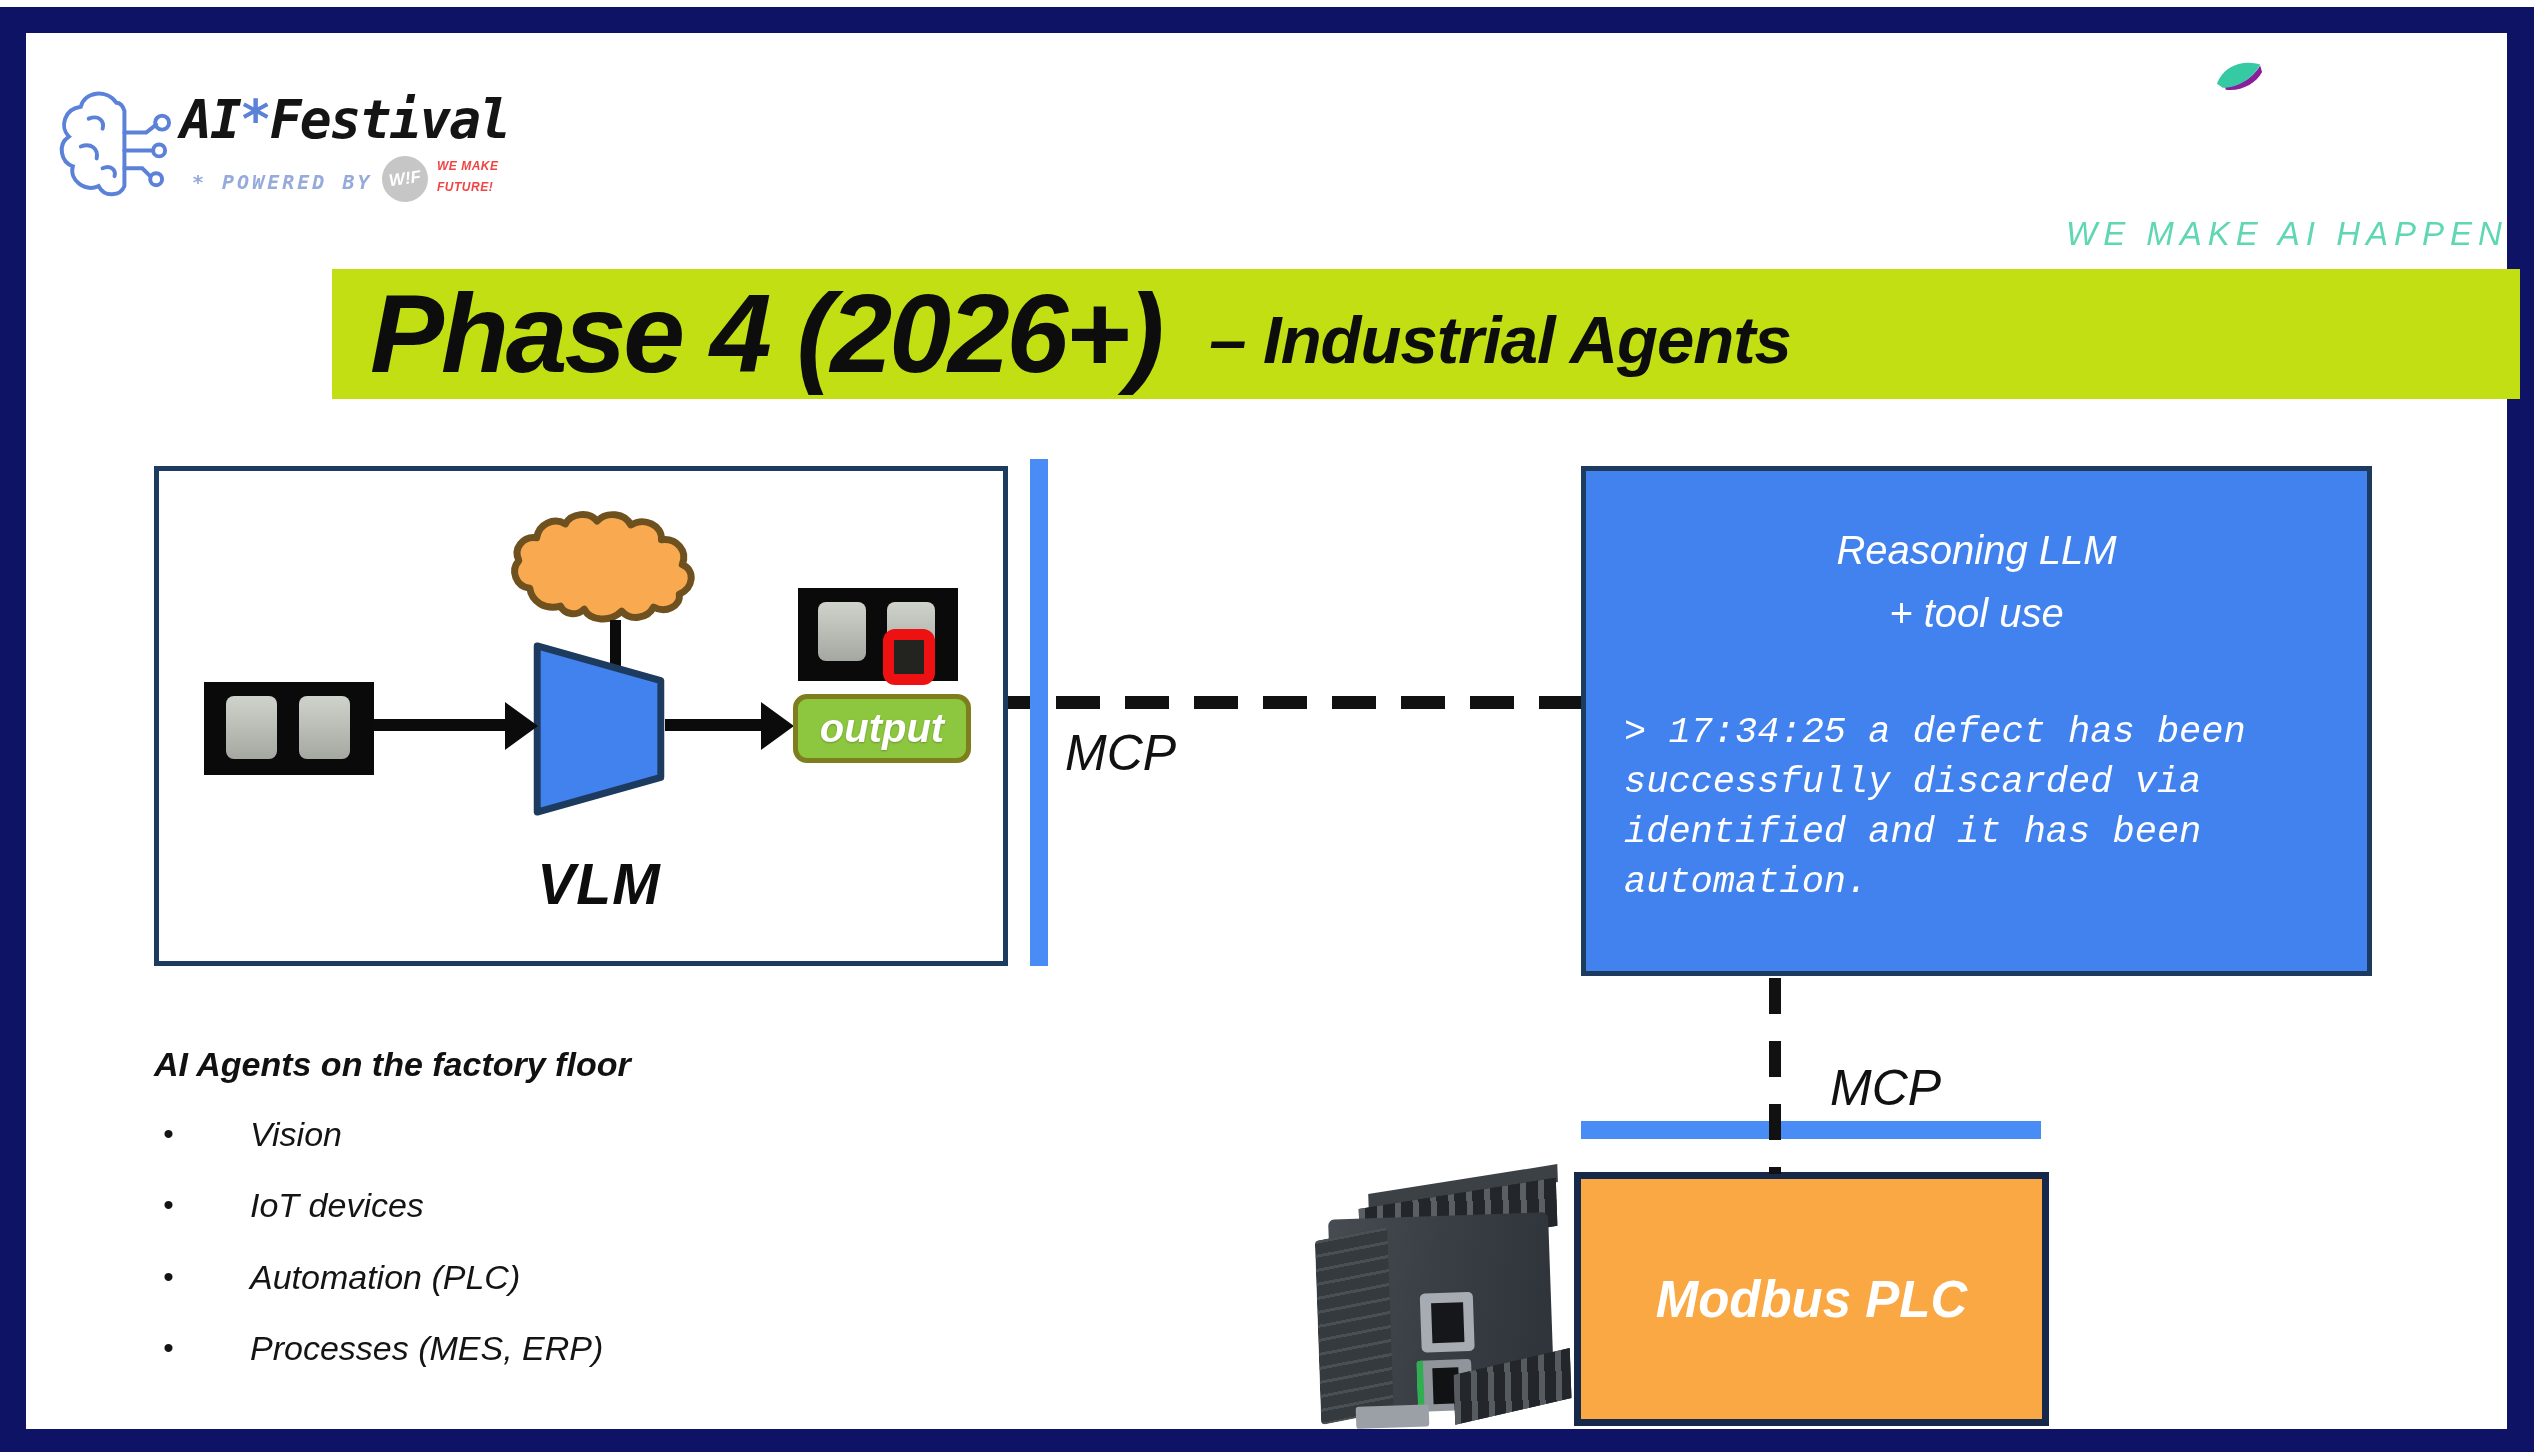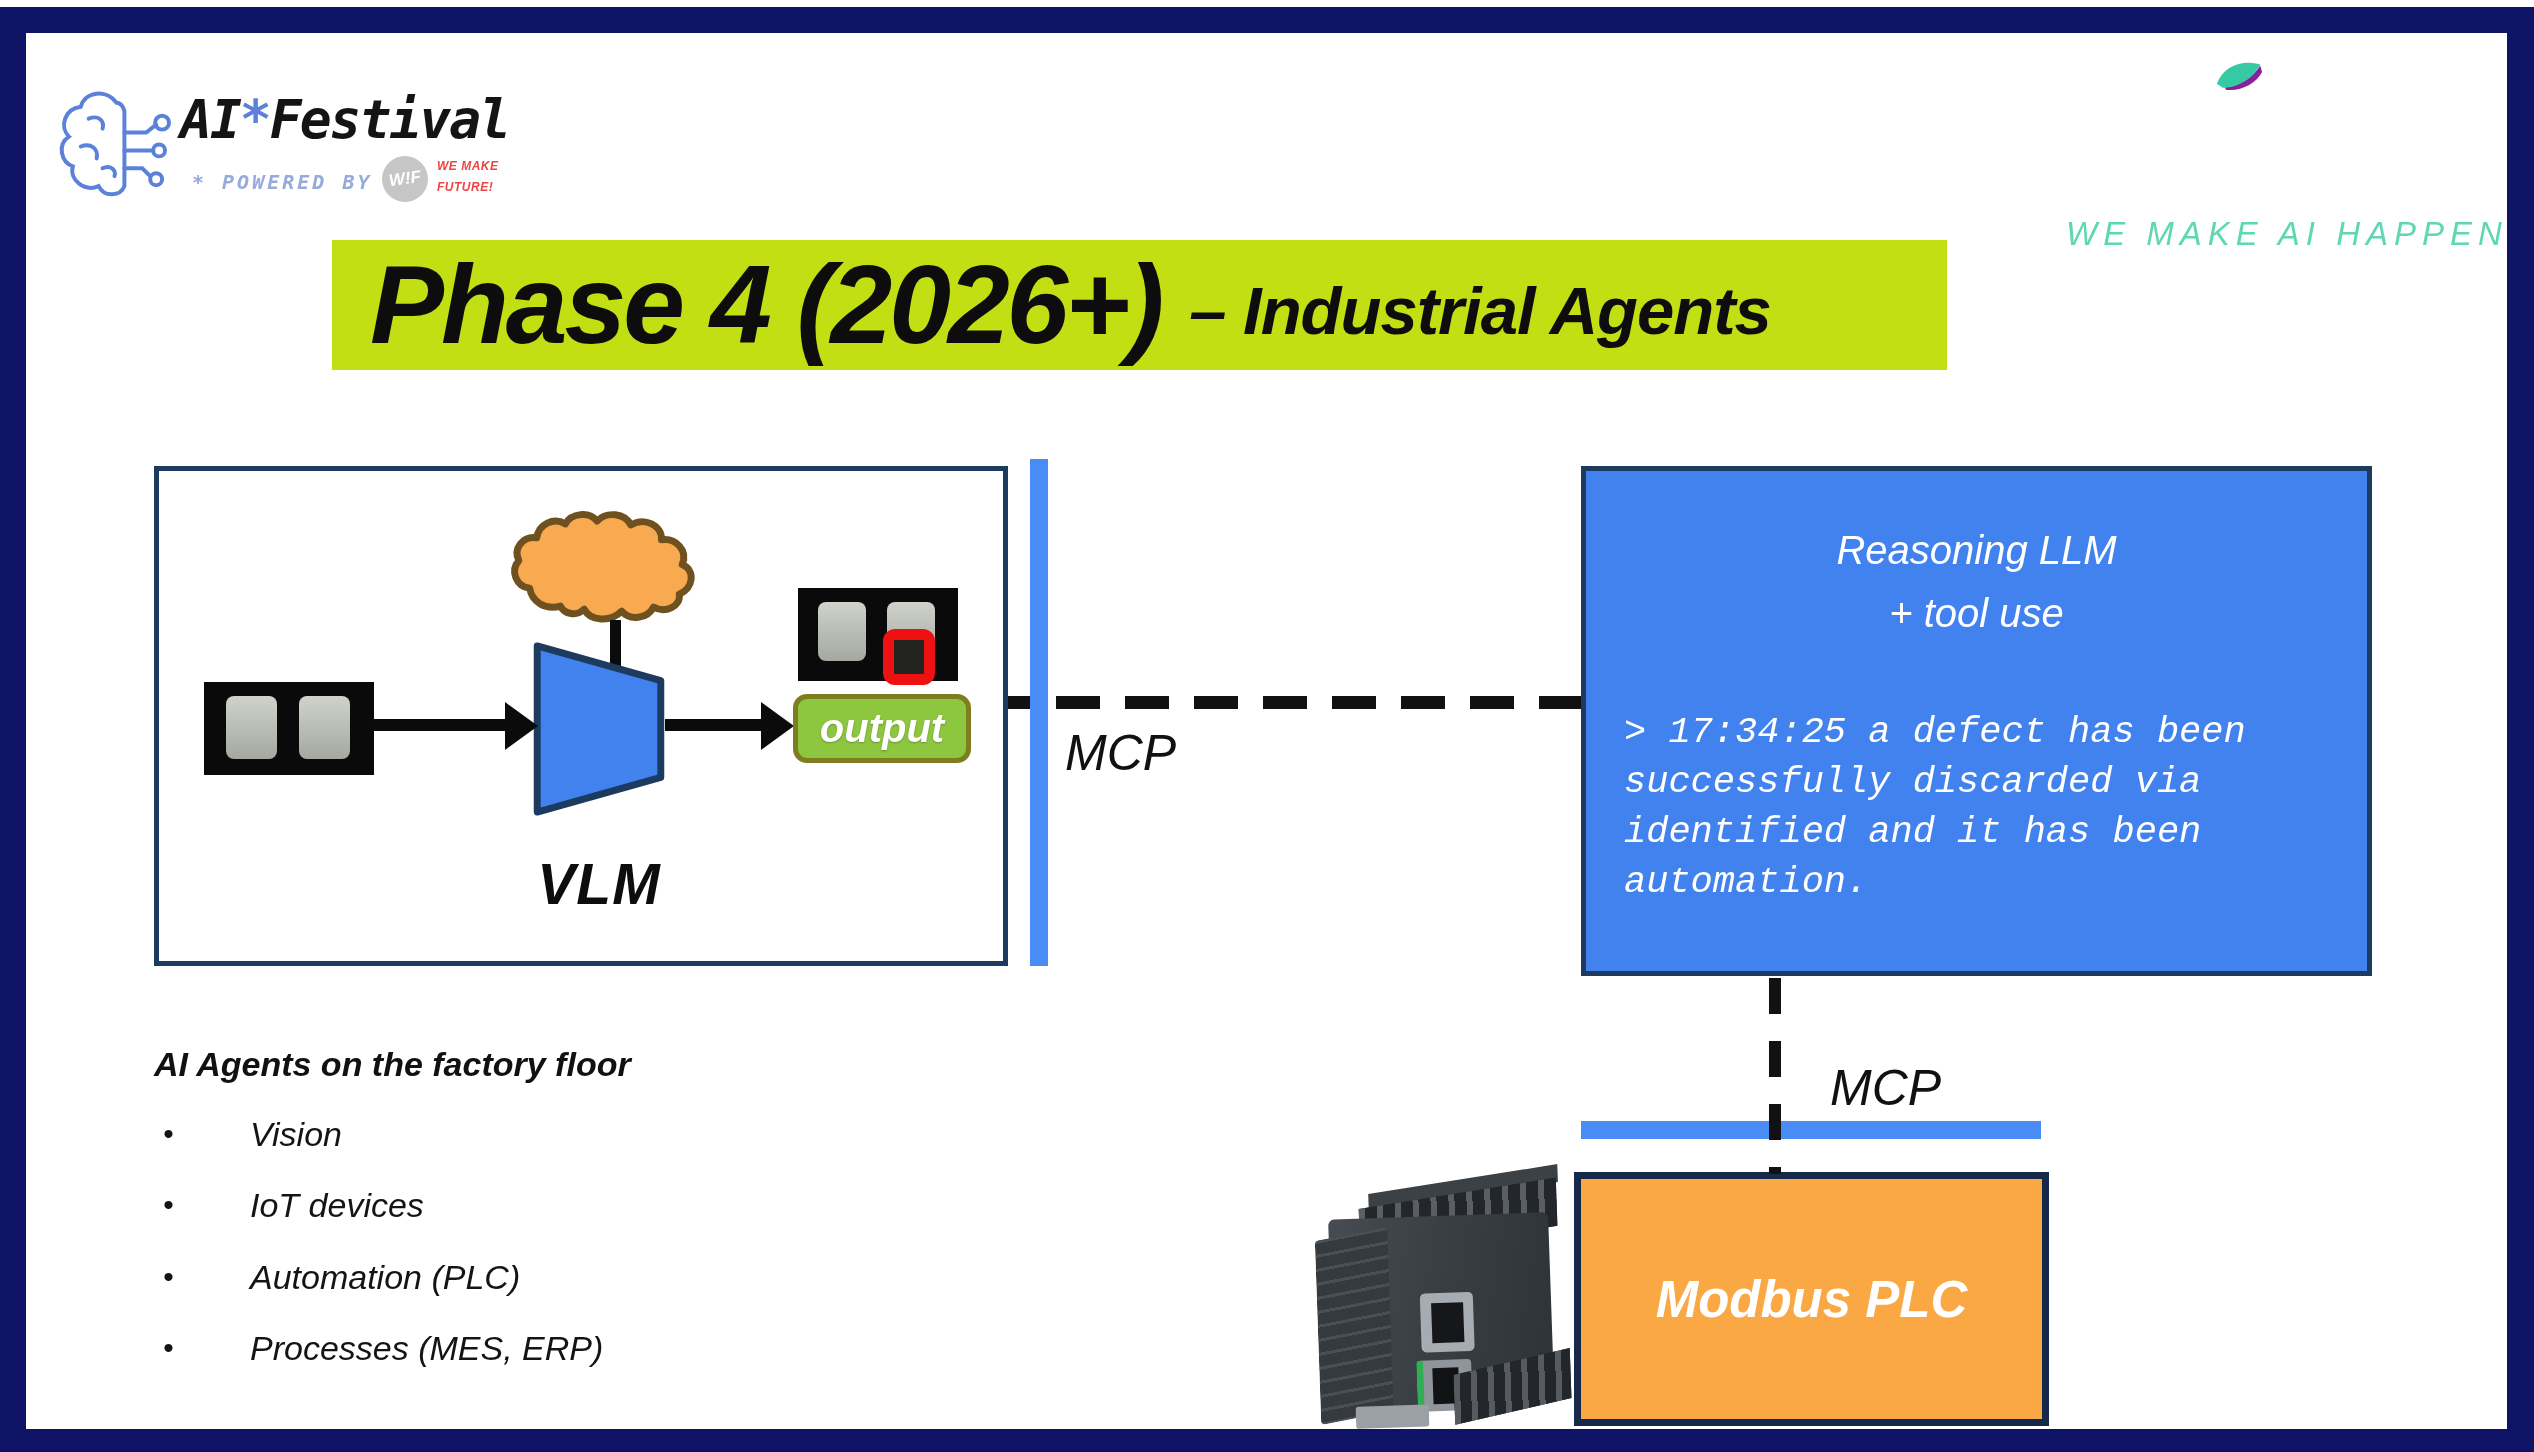--- a/index.html
+++ b/index.html
@@ -19,24 +19,24 @@
              color:#fff;font-weight:bold;font-size:17px;display:flex;align-items:center;
              justify-content:center;transform:rotate(-8deg);}
   .wmf-text{left:382px;top:75px;color:#ef4444;font-weight:bold;font-size:12px;line-height:21px;
             letter-spacing:0.5px;}
   .orobix{left:2038px;top:26px;width:426px;height:158px;}
   .orobix-name{left:0;top:10px;font-size:85px;font-weight:bold;color:#4a4a48;letter-spacing:1px;}
   .orobix-tag{left:2px;top:119px;font-size:33px;color:#5ed7b2;letter-spacing:6px;white-space:nowrap;margin-top:37px;}
   .orobix-leaf{left:149px;top:-2px;}
 
   
-  .title-hl{left:306px;top:207px;width:1615px;height:130px;background:#c1df12;
+  .title-hl{left:306px;top:236px;width:2188px;height:130px;background:#c1df12;
             display:flex;align-items:center;padding-left:38px;box-sizing:border-box;}
   .title-main{font-size:111px;font-weight:800;color:#0d0d0d;letter-spacing:-3px;white-space:nowrap;}
-  .title-sub{font-size:67px;font-weight:800;color:#0d0d0d;margin-left:28px;letter-spacing:-1px;
+  .title-sub{font-size:67px;font-weight:800;color:#0d0d0d;margin-left:48px;letter-spacing:-1px;
              white-space:nowrap;padding-top:10px;}
 
   
   .vlm-panel{left:128px;top:433px;width:854px;height:500px;background:#fff;
              border:5px solid #1d3a5f;box-sizing:border-box;}
   .cloud{left:347px;top:38px;}
   .down-line{left:451px;top:149px;width:11px;height:79px;background:#0b0b0b;}
   .head-down{left:439px;top:226px;width:0;height:0;border-left:19px solid transparent;
              border-right:19px solid transparent;border-top:36px solid #0b0b0b;}
   .trap{left:374px;top:171px;}

